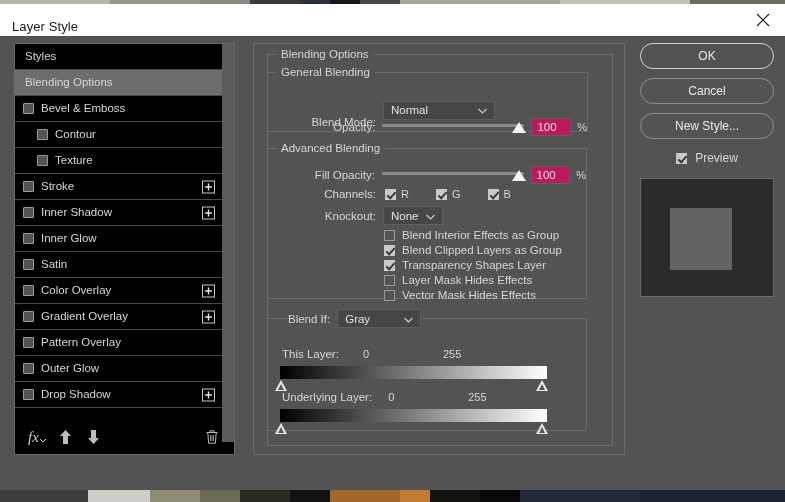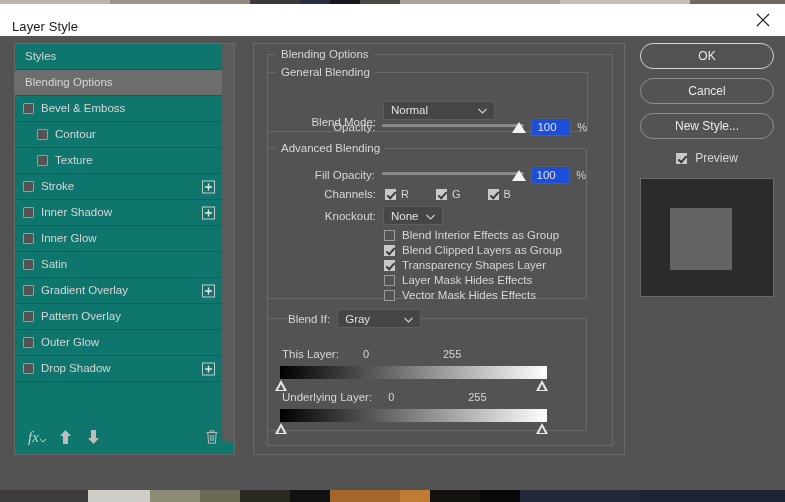--- a/index.html
+++ b/index.html
@@ -76,21 +76,21 @@
     position: absolute; left: 0; top: 36px;
     width: 785px; height: 454px;
     background: #535353;
   }
 
   
   .styles-panel {
     position: absolute; left: 14px; top: 7px;
     width: 221px; height: 412px;
     border: 1px solid #6a6a6a;
-    background: #0f766e;
+    background: #000000;
     box-sizing: border-box;
   }
   .styles-list {
     position: absolute; left: 0; top: 0;
     width: 207px;
   }
   .style-row {
     height: 26px;
     display: flex;
     align-items: center;
@@ -220,21 +220,21 @@
     position: relative;
   }
   .sel .caret {
     position: absolute;
     right: 7px; top: 50%;
     transform: translateY(-50%);
   }
 
   
   .numfield {
-    background: #1d4ed8;
+    background: #be185d;
     border: 1px solid #5e5e5e;
     height: 18px;
     width: 40px;
     box-sizing: border-box;
     color: #e2e2e2;
     font-size: 11.5px;
     display: flex; align-items: center;
     padding-left: 5px;
     cursor: text;
   }
@@ -426,20 +426,30 @@
             </svg>
           </span>
         </div>
         <div class="style-row">
           <span class="cb"></span>
           <span class="label">Inner Glow</span>
         </div>
         <div class="style-row">
           <span class="cb"></span>
           <span class="label">Satin</span>
+        </div>
+        <div class="style-row">
+          <span class="cb"></span>
+          <span class="label">Color Overlay</span>
+          <span class="plus-btn">
+            <svg width="9" height="9" viewBox="0 0 9 9">
+              <line x1="4.5" y1="1" x2="4.5" y2="8" stroke="#e4e4e4" stroke-width="1.4"></line>
+              <line x1="1" y1="4.5" x2="8" y2="4.5" stroke="#e4e4e4" stroke-width="1.4"></line>
+            </svg>
+          </span>
         </div>
         <div class="style-row">
           <span class="cb"></span>
           <span class="label">Gradient Overlay</span>
           <span class="plus-btn">
             <svg width="9" height="9" viewBox="0 0 9 9">
               <line x1="4.5" y1="1" x2="4.5" y2="8" stroke="#e4e4e4" stroke-width="1.4"></line>
               <line x1="1" y1="4.5" x2="8" y2="4.5" stroke="#e4e4e4" stroke-width="1.4"></line>
             </svg>
           </span>

